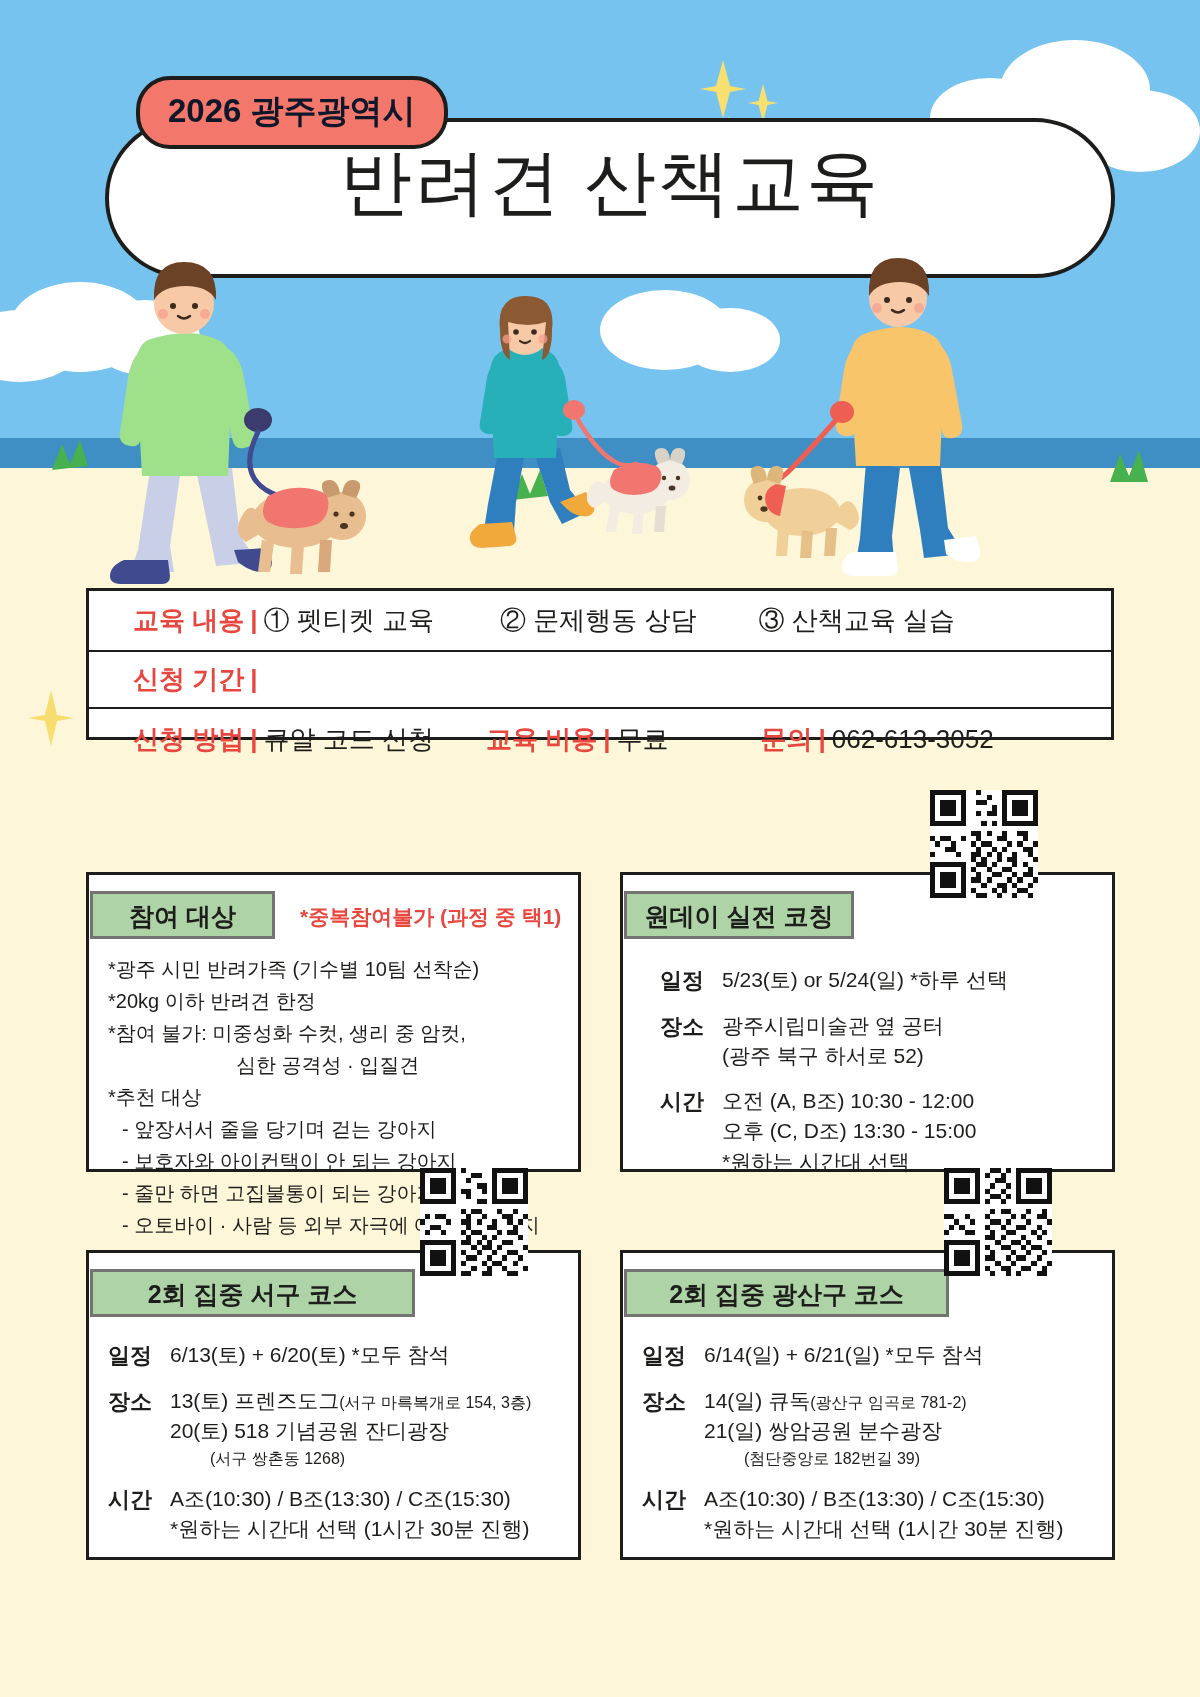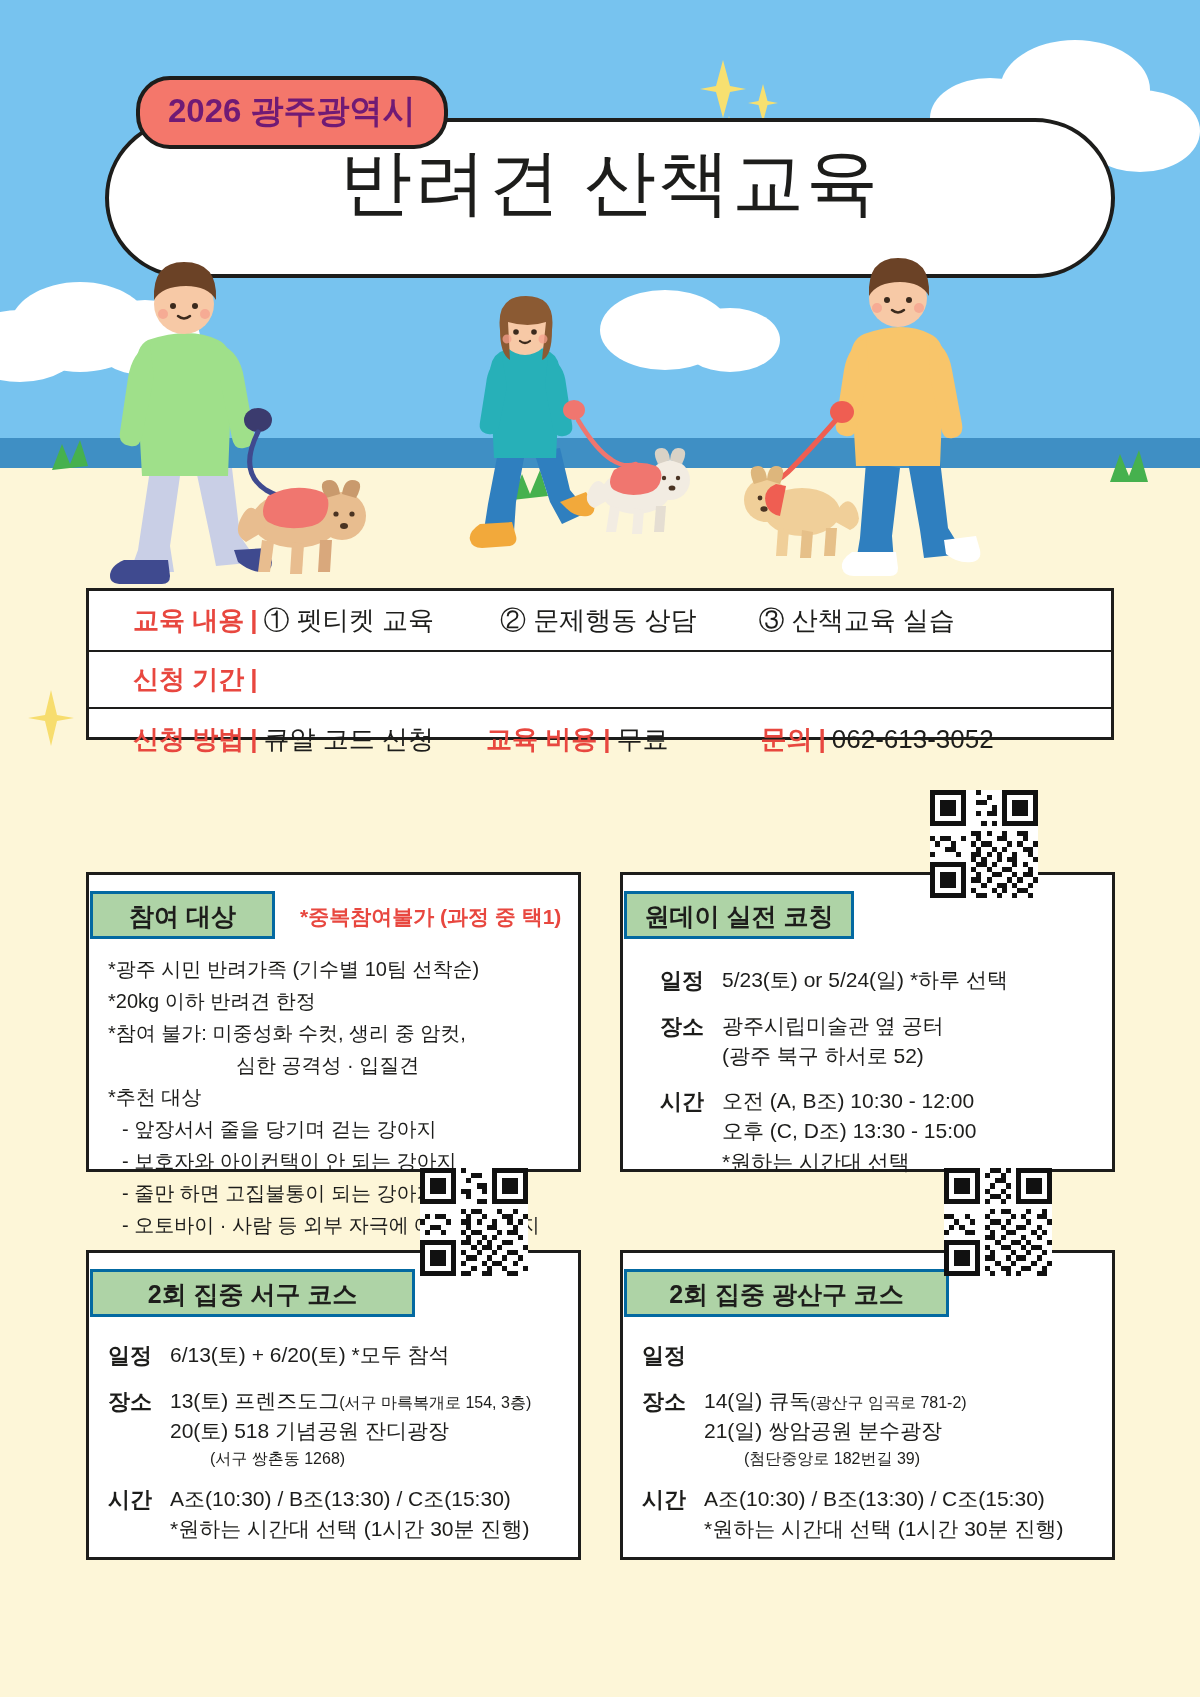--- a/index.html
+++ b/index.html
@@ -78,21 +78,21 @@
   }
   .title-badge {
     position: absolute;
     left: 136px; top: 76px;
     background: #f4776b;
     border: 4px solid #1d1d1b;
     border-radius: 34px;
     padding: 9px 28px 11px 28px;
     font-size: 33px;
     font-weight: bold;
-    color: #701a75;
+    color: #0f172a;
     letter-spacing: 0px;
     z-index: 5;
   }
 
   .spark {
     position: absolute;
     color: #f9e27c;
     font-size: 40px;
     line-height: 1;
   }
@@ -145,21 +145,21 @@
     box-sizing: border-box;
   }
   .card-a { left: 86px; top: 872px; width: 495px; height: 300px; }
   .card-b { left: 620px; top: 872px; width: 495px; height: 300px; }
   .card-c { left: 86px; top: 1250px; width: 495px; height: 310px; }
   .card-d { left: 620px; top: 1250px; width: 495px; height: 310px; }
 
   .card-title {
     position: absolute;
     background: #aed3a6;
-    border: 3px solid #0369a1;
+    border: 3px solid #737373;
     box-sizing: border-box;
     font-size: 25px;
     font-weight: bold;
     color: #1d1d1b;
     text-align: center;
     line-height: 44px;
     height: 48px;
     z-index: 4;
   }
   .ct-a { left: 90px; top: 891px; width: 185px; }
@@ -742,20 +742,21 @@
       <rect x="9" y="20" width="1" height="1"></rect>
         <rect x="12" y="20" width="1" height="1"></rect>
         <rect x="14" y="20" width="1" height="1"></rect>
         <rect x="18" y="20" width="2" height="1"></rect>
     </g>
   </svg>
 </div>
 <div class="card-body" style="left:642px; top:1340px; width:460px;">
   <div class="kv">
     <div class="k">일정</div>
+    <div class="v">6/14(일) + 6/21(일) *모두 참석</div>
   </div>
   <div class="kv">
     <div class="k">장소</div>
     <div class="v">
       <div>
         <span>14(일) 큐독</span><span class="small">(광산구 임곡로 781-2)</span>
       </div>
       <div>21(일) 쌍암공원 분수광장</div>
       <div class="small" style="padding-left:40px;">(첨단중앙로 182번길 39)</div>
     </div>

